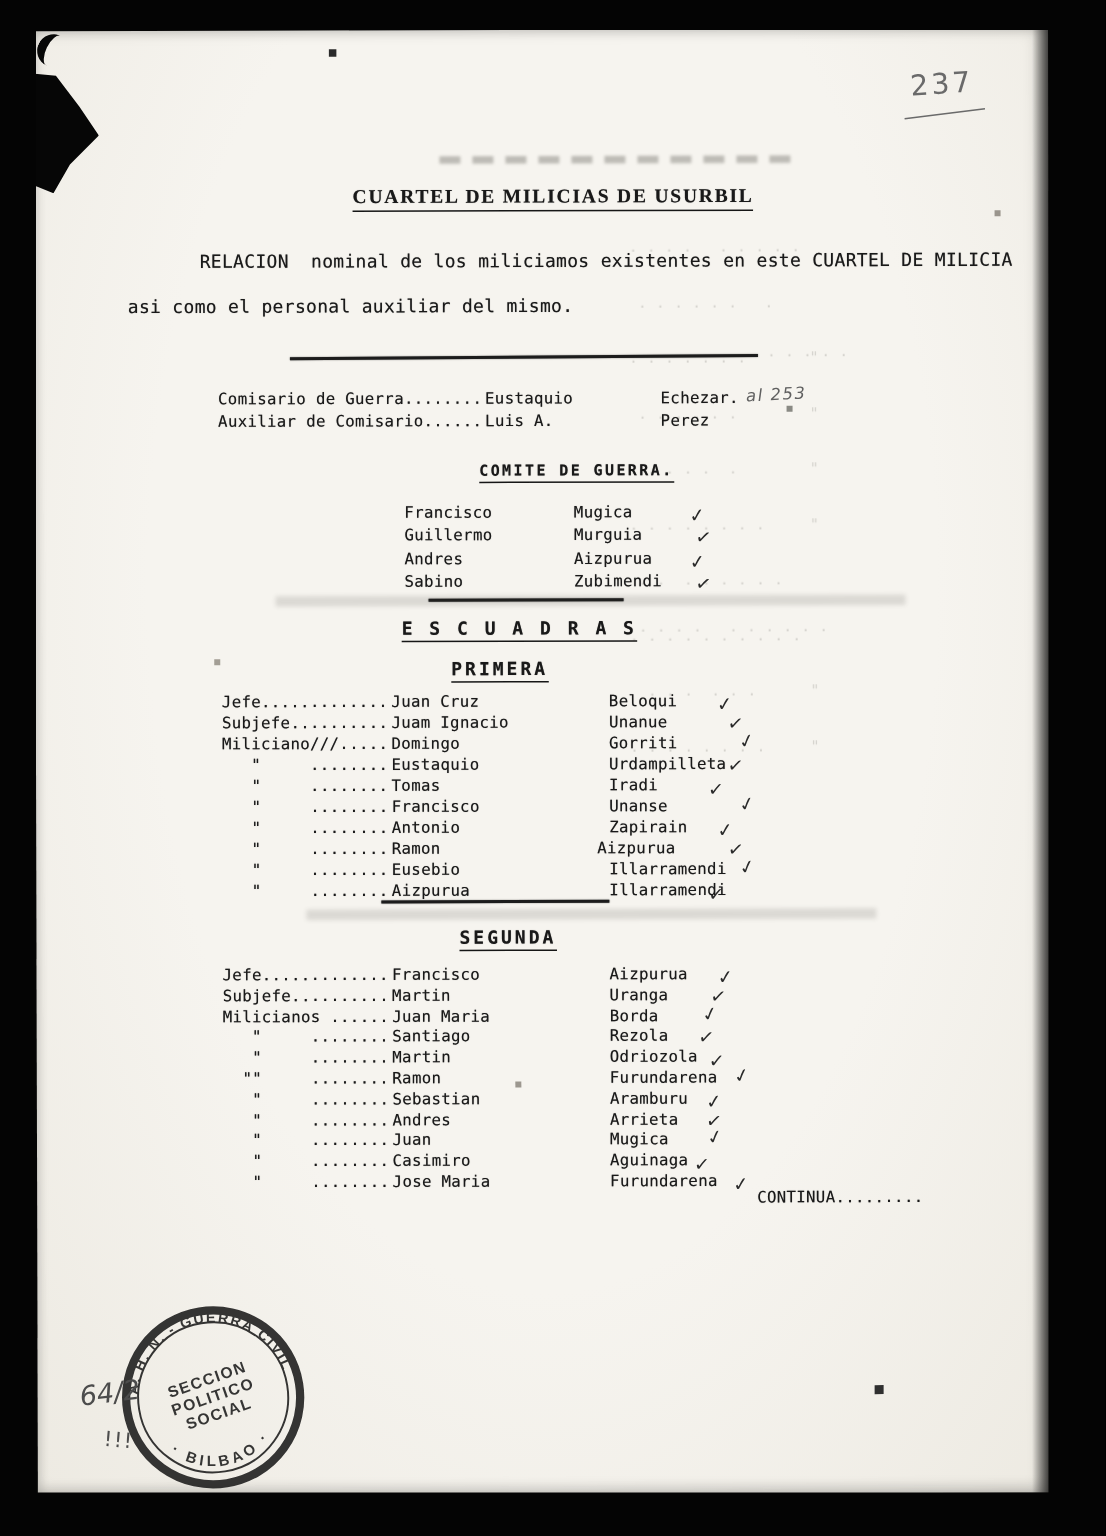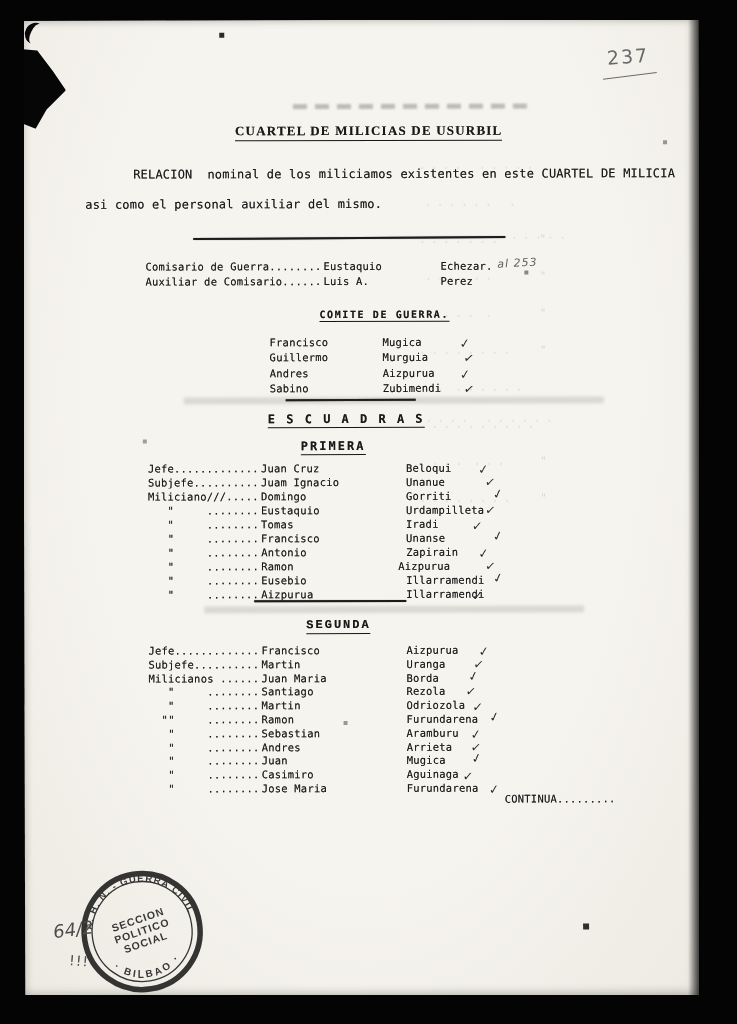--- a/index.html
+++ b/index.html
@@ -205,21 +205,21 @@
       <div class="srow" style="top:568px;">
         <span class="s-label tw pre">   "     .........</span>
         <span class="s-first tw pre">Aizpurua</span>
         <span class="s-last tw pre">Illarramendi</span>
         <span class="s-check check">✓</span>
       </div>
     </div>
 
     <div class="pos smudge" style="left:180px;top:586px;width:380px;"></div>
     <div class="rule" style="left:230px;top:580px;width:152px;"></div>
-    <div class="pos tw hdr squad-hdr" style="left:282px;top:598px;font-family:Liberation Mono, monospace;">SEGUNDA</div>
+    <div class="pos tw hdr squad-hdr" style="left:282px;top:598px;">SEGUNDA</div>
 
     <div>
       <div class="srow" style="top:624px;">
         <span class="s-label tw pre">Jefe..............</span>
         <span class="s-first tw pre">Francisco</span>
         <span class="s-last tw pre">Aizpurua</span>
         <span class="s-check check">✓</span>
       </div>
       <div class="srow" style="top:638px;">
         <span class="s-label tw pre">Subjefe...........</span>

